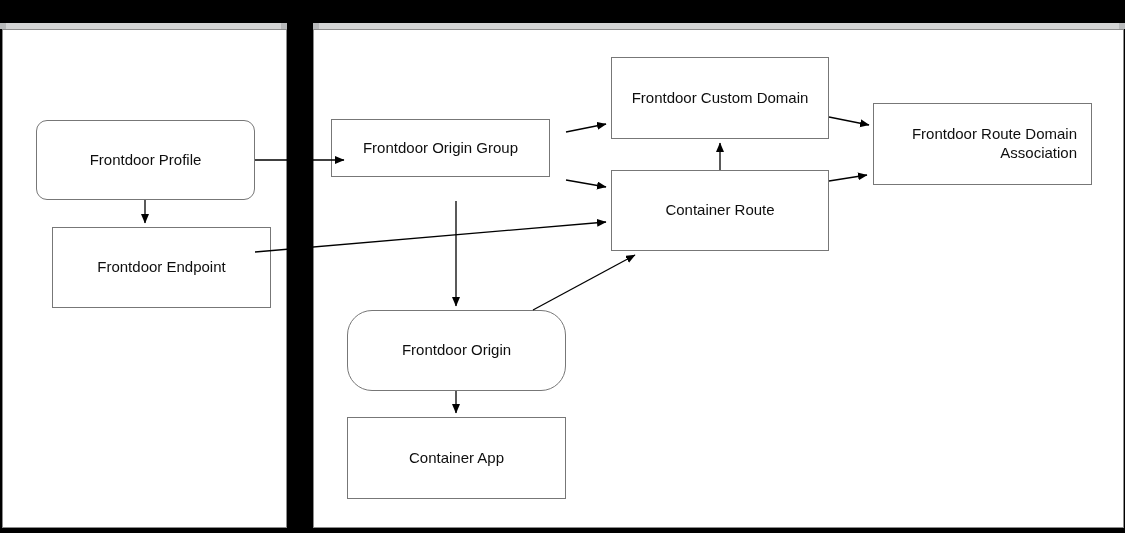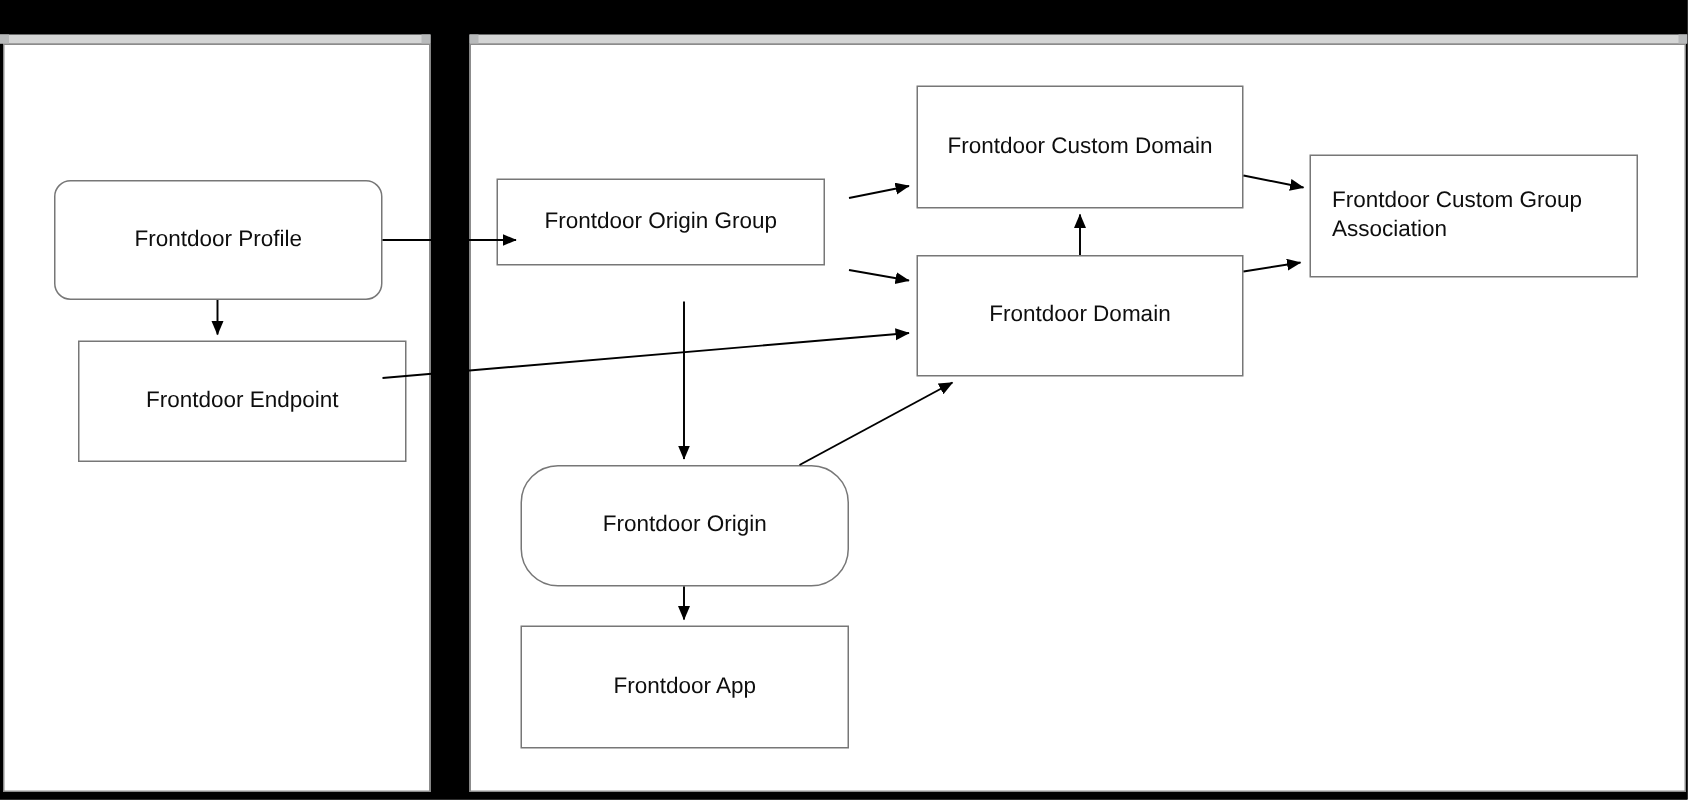--- a/index.html
+++ b/index.html
@@ -39,21 +39,21 @@
   .panel-right{left:313px;width:811px;}
   
   .node{
     position:absolute;
     background:#ffffff;
     border:1px solid #777777;
     box-sizing:border-box;
     display:flex;
     align-items:center;
     justify-content:center;
-    text-align:left;
+    text-align:right;
     font-size:15px;
     line-height:1.25;
     color:#0e0e0e;
     padding:0 14px;
     z-index:2;
   }
   .node-profile        {left:36px;  top:120px; width:219px; height:80px;border-radius:11px;}
   .node-endpoint       {left:52px;  top:227px; width:219px; height:81px;}
   .node-origin-group   {left:331px; top:119px; width:219px; height:58px;}
   .node-custom-domain  {left:611px; top:57px;  width:218px; height:82px;}
@@ -86,30 +86,30 @@
   <div class="node node-endpoint">
     <span>Frontdoor Endpoint</span>
   </div>
   <div class="node node-origin-group">
     <span>Frontdoor Origin Group</span>
   </div>
   <div class="node node-custom-domain">
     <span>Frontdoor Custom Domain</span>
   </div>
   <div class="node node-route">
-    <span>Frontdoor Domain</span>
+    <span>Container Route</span>
   </div>
   <div class="node node-association">
-    <span>Frontdoor Custom Group Association</span>
+    <span>Frontdoor Route Domain Association</span>
   </div>
   <div class="node node-origin">
     <span>Frontdoor Origin</span>
   </div>
   <div class="node node-container-app">
-    <span>Frontdoor App</span>
+    <span>Container App</span>
   </div>
 
   <svg class="edges" viewBox="0 0 1125 533" xmlns="http://www.w3.org/2000/svg">
     <defs>
       <marker id="ah" markerWidth="11" markerHeight="9" refX="9" refY="4" orient="auto" markerUnits="userSpaceOnUse">
         <path d="M0,0 L9.5,4 L0,8 Z" fill="#000"></path>
       </marker>
     </defs>
     <line x1="255" y1="160" x2="344" y2="160" marker-end="url(#ah)"></line>
     <line x1="145" y1="200" x2="145" y2="223" marker-end="url(#ah)"></line>

